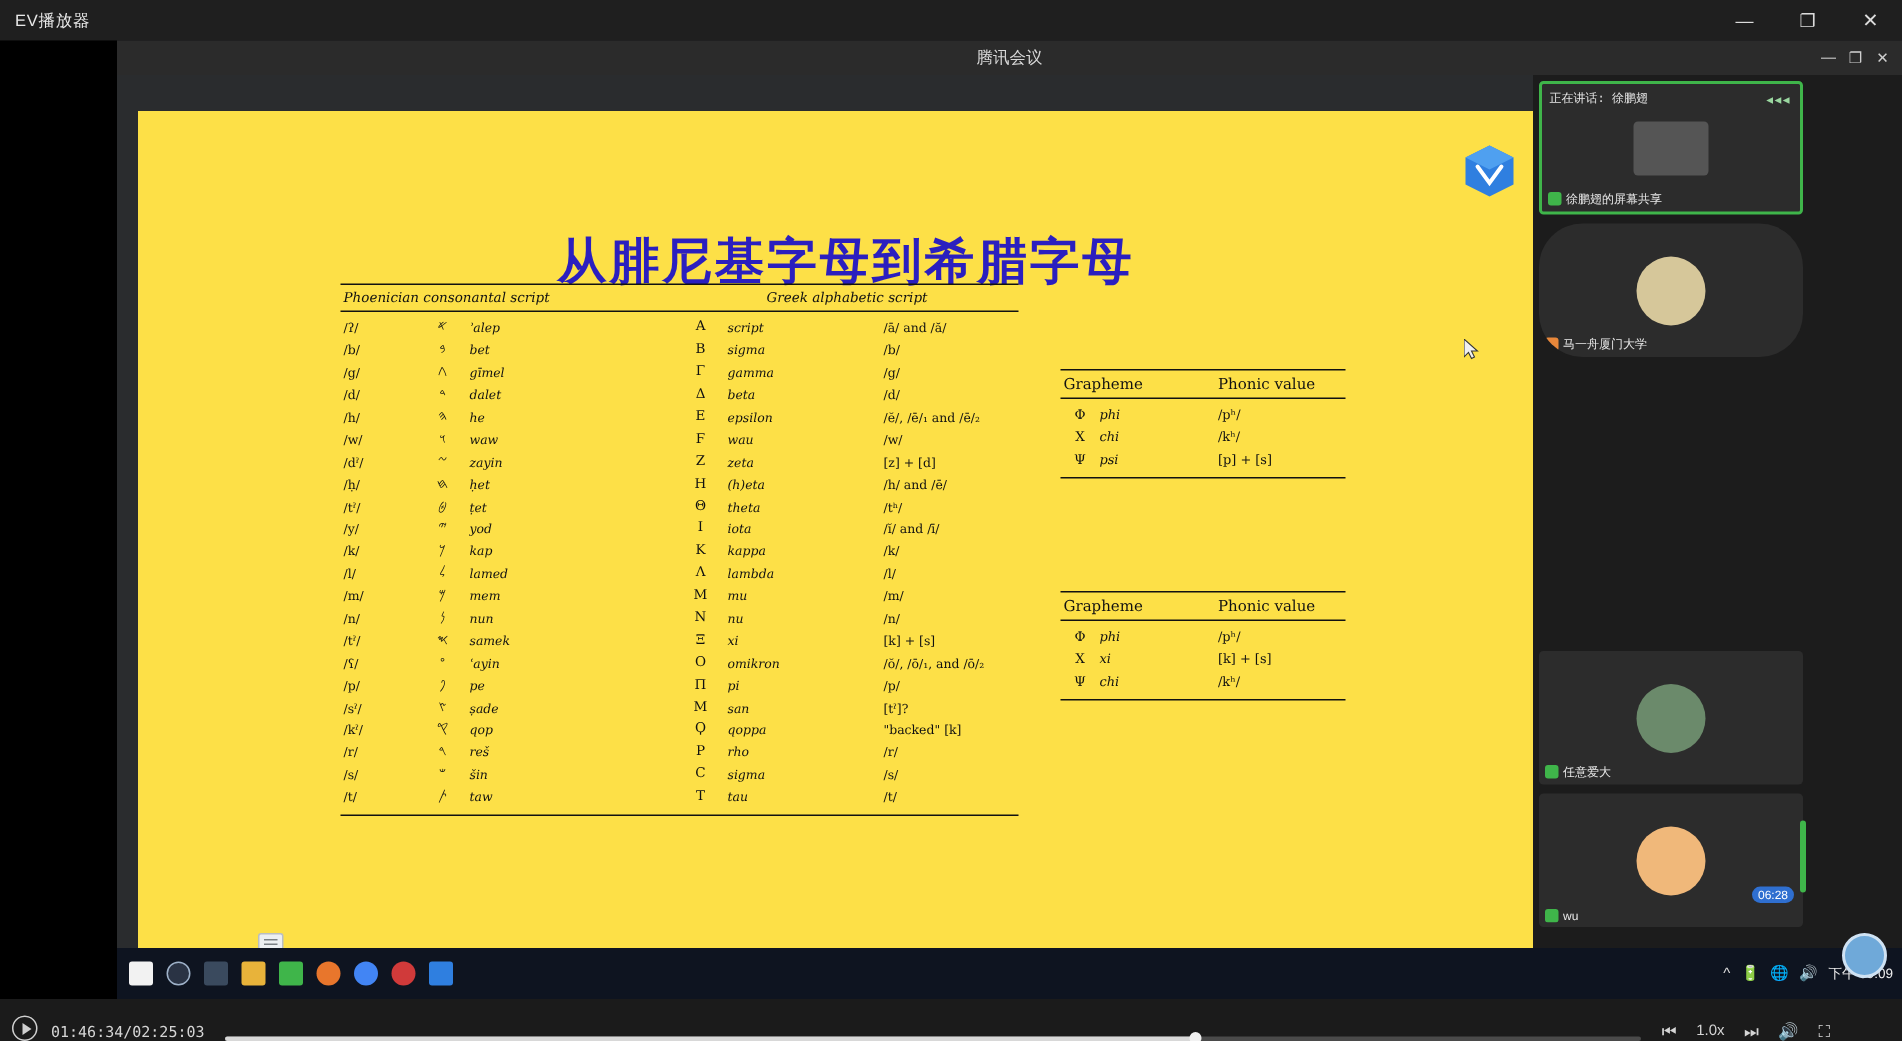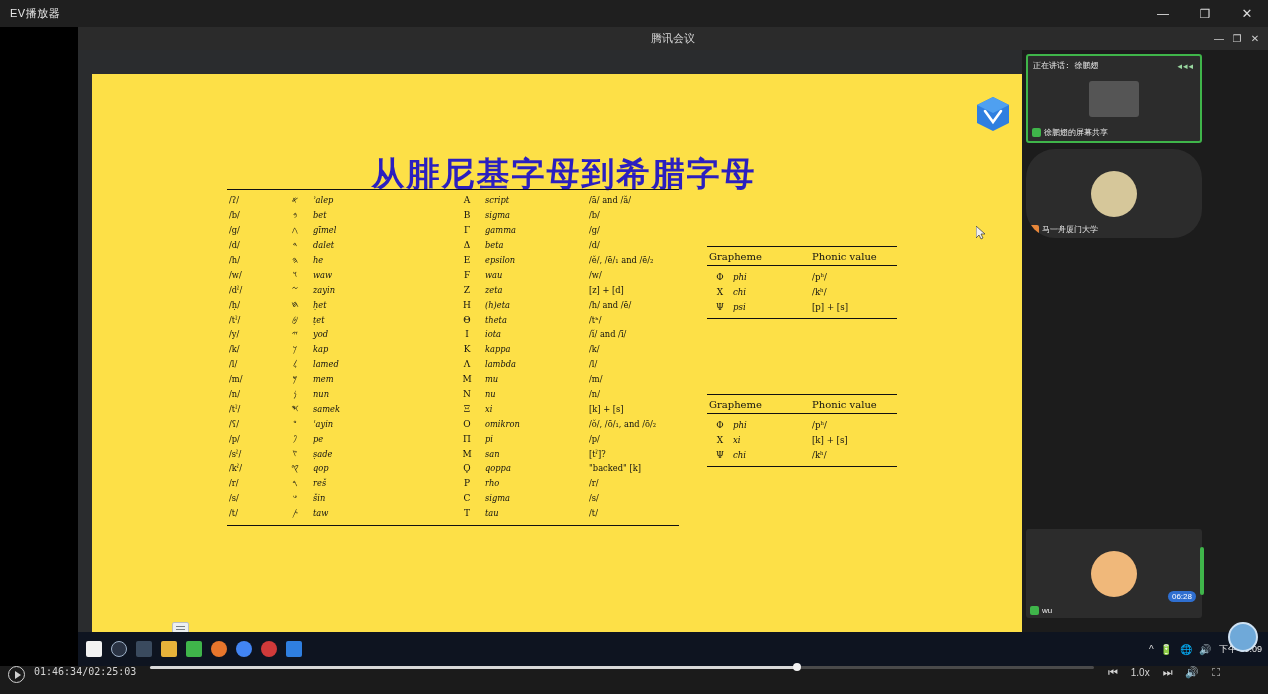--- a/index.html
+++ b/index.html
@@ -210,21 +210,21 @@
   .circle-avatar {
     position: absolute; right: 10px; top: -10px;
     width: 30px; height: 30px; border-radius: 50%;
     background: #6fa9d9; border: 2px solid #cfe2f3;
   }
 
   
   .controls {
     position: absolute; left: 0; top: 666px; width: 1232px; height: 28px;
     background: #1b1b1b;
-    display: flex; align-items: flex-start;
+    display: flex; align-items: flex-end;
     color: #d5d5d5; font-size: 10px;
   }
   .play-btn {
     margin-left: 8px; width: 17px; height: 17px; border-radius: 50%;
     border: 1.3px solid #d0d0d0; display: flex; align-items: center; justify-content: center;
   }
   .play-tri { width: 0; height: 0; border-left: 6px solid #d0d0d0; border-top: 4px solid transparent; border-bottom: 4px solid transparent; margin-left: 2px; }
   .time-text { margin-left: 9px; font-family: "DejaVu Sans Mono", monospace; font-size: 10px; white-space: nowrap; }
   .seek {
     position: relative; flex: 1; height: 3px; margin: 0 14px;
@@ -273,20 +273,24 @@
             <div class="tencent-logo">
               <svg width="34" height="36" viewBox="0 0 34 36">
                 <polygon points="17,1 33,9 33,27 17,35 1,27 1,9" fill="#2f7fe0"></polygon>
                 <polygon points="17,1 33,9 17,17 1,9" fill="#4fa0f0"></polygon>
                 <path d="M9 15 q8 11 8 11 q0 0 8 -11" stroke="#ffffff" stroke-width="2.6" fill="none" stroke-linecap="round"></path>
               </svg>
             </div>
 
             <div class="tbl-main">
               <div class="rule-top"></div>
+              <div class="hdr">
+                <div class="h1">Phoenician consonantal script</div>
+                <div class="h2">Greek alphabetic script</div>
+              </div>
               <div class="rows" id="main-rows">
                   <div class="row">
                     <div class="c-ph">/ʔ/</div>
                     <div class="c-glyph">𐤀</div>
                     <div class="c-name">ʾalep</div>
                     <div class="c-gg">Α</div>
                     <div class="c-gname">script</div>
                     <div class="c-gval">/ā/ and /ă/</div>
                   </div>
                   <div class="row">
@@ -530,20 +534,27 @@
               <div class="nametag">
                 <span class="micdot "></span>
                 <span>徐鹏翅的屏幕共享</span>
               </div>
             </div>
             <div class="pcard" style="top: 99px; border-radius: 29px;">
               <div class="thumb" style="background: rgb(214, 199, 154);"></div>
               <div class="nametag">
                 <span class="micdot orange"></span>
                 <span>马一舟厦门大学</span>
+              </div>
+            </div>
+            <div class="pcard" style="top: 384px;">
+              <div class="thumb" style="background: rgb(107, 138, 107);"></div>
+              <div class="nametag">
+                <span class="micdot "></span>
+                <span>任意爱大</span>
               </div>
             </div>
             <div class="pcard" style="top: 479px;">
               <div class="thumb" style="background: rgb(240, 184, 122);"></div>
               <div class="timer-badge">06:28</div>
               <div class="nametag">
                 <span class="micdot "></span>
                 <span>wu</span>
               </div>
             </div>

